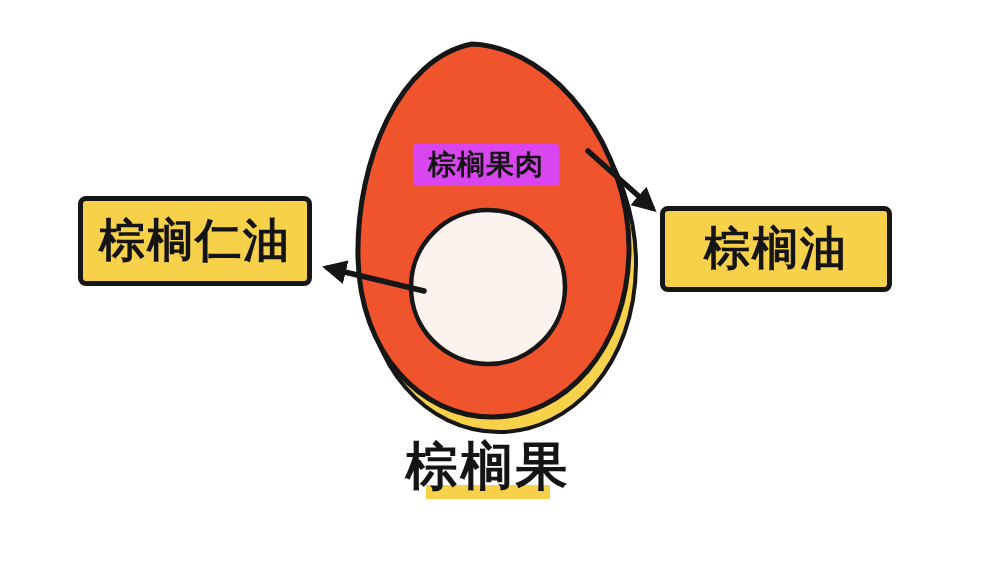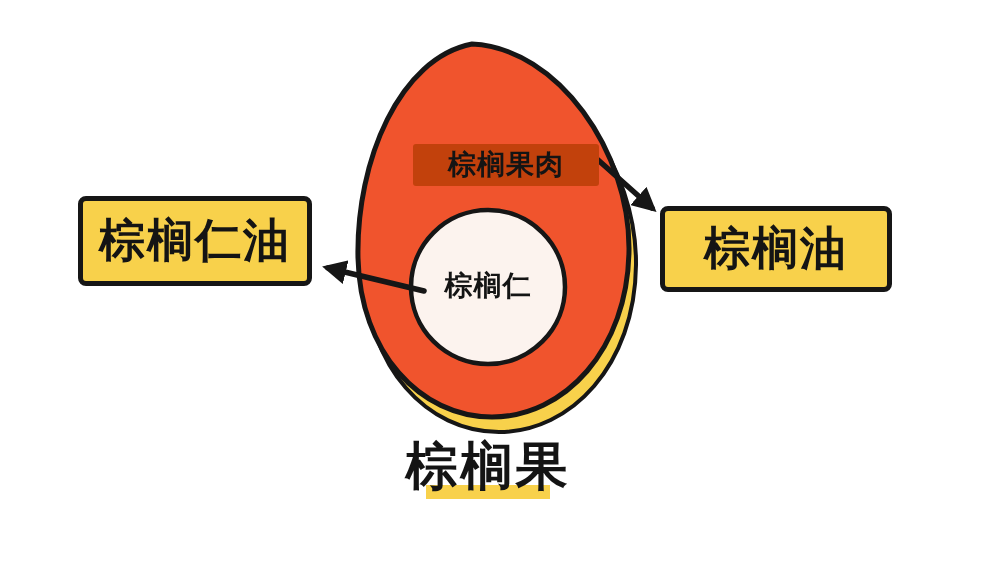--- a/index.html
+++ b/index.html
@@ -26,22 +26,22 @@
     align-items: center;
     justify-content: center;
     color: #141414;
     font-weight: bold;
     z-index: 2;
     text-align: center;
     white-space: nowrap;
   }
   .flesh-label {
     left: 413px; top: 144px;
-    width: 186px; height: 42px;
-    background: #c2410c;
+    width: 146px; height: 42px;
+    background: #d946ef;
     font-size: 28px;
     letter-spacing: 1px;
     border-radius: 3px;
   }
   .kernel-label {
     left: 409px; top: 263px;
     width: 158px; height: 46px;
     font-size: 28px;
     letter-spacing: 1px;
   }
@@ -90,21 +90,20 @@
 
     <circle cx="488" cy="287" r="77" fill="#FCF3EE" stroke="#161616" stroke-width="4.5"></circle>
 
     <line x1="424" y1="291" x2="328" y2="268" stroke="#161616" stroke-width="5.5" stroke-linecap="round" marker-end="url(#arrowhead)"></line>
 
     <line x1="588" y1="151" x2="652" y2="208" stroke="#161616" stroke-width="5.5" stroke-linecap="round" marker-end="url(#arrowhead)"></line>
   </svg>
 
   <div class="label flesh-label">棕榈果肉</div>
 
-  <div class="label kernel-label">棕榈仁</div>
 
   <div class="label oil-box left-box">棕榈仁油</div>
 
   <div class="label oil-box right-box">棕榈油</div>
 
   <div class="title-highlight"></div>
   <div class="label fruit-title">棕榈果</div>
 
 </div>
 

